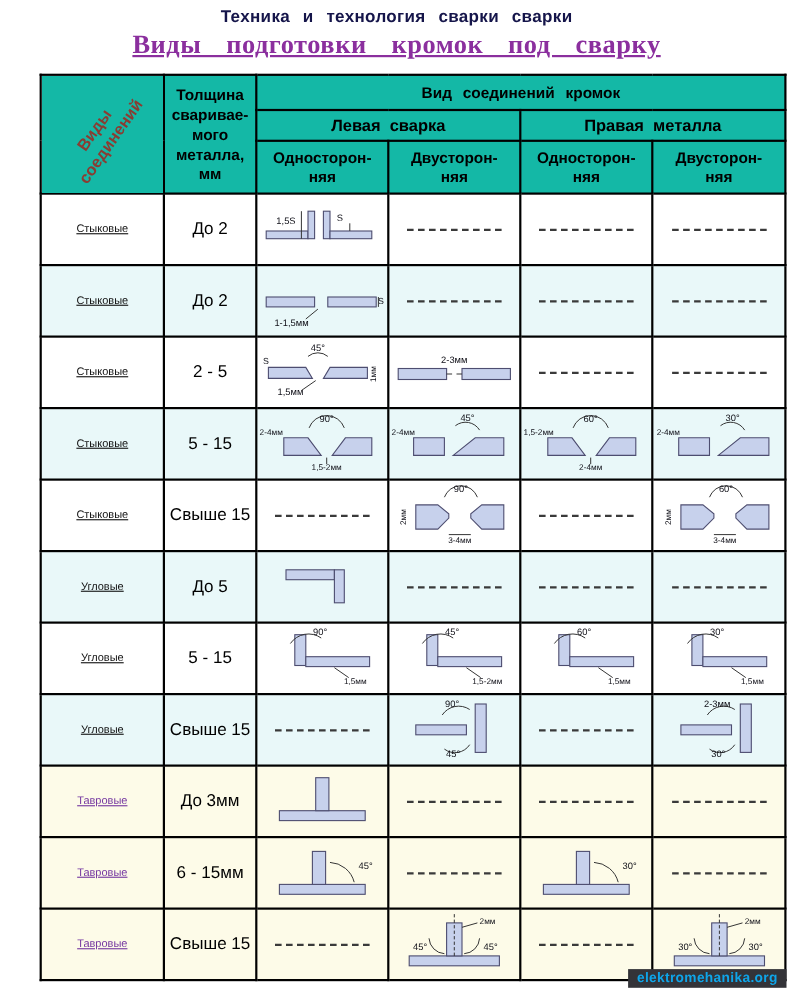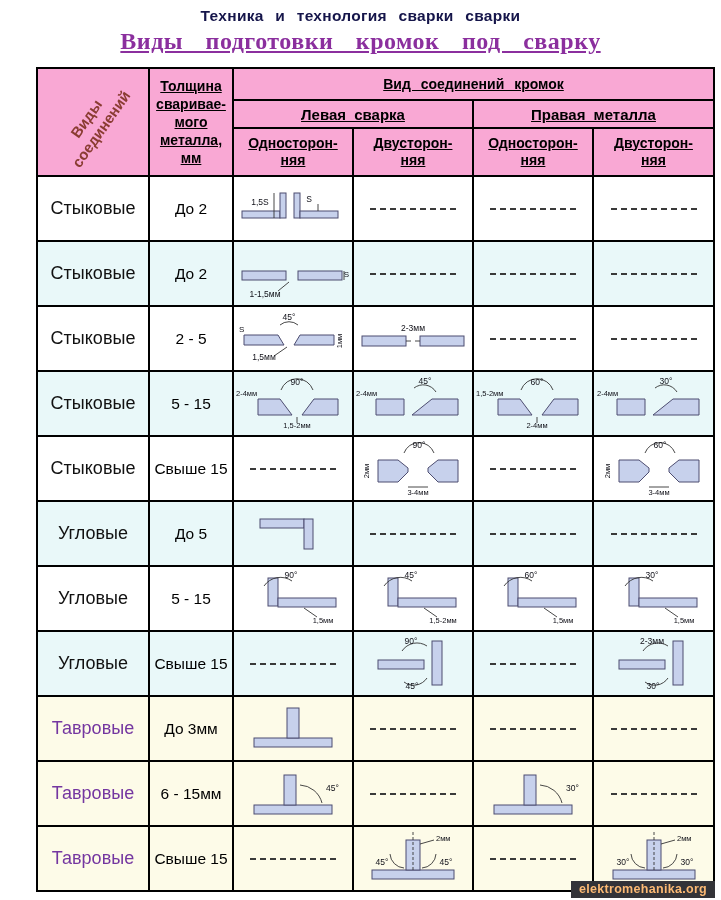--- a/index.html
+++ b/index.html
@@ -1,34 +1,34 @@
 <!DOCTYPE html>
 <html><head>
 <meta charset="utf-8">
 <style>
   html,body{margin:0;padding:0;}
   body{width:721px;height:900px;background:#ffffff;font-family:"Liberation Sans",sans-serif;position:relative;overflow:hidden;}
   .title{text-align:center;padding-top:7px;font-size:15.5px;font-weight:bold;color:#15154a;word-spacing:7px;letter-spacing:.3px;}
   .subtitle{text-align:center;margin-top:3px;font-family:"Liberation Serif",serif;font-size:24px;font-weight:bold;color:#8b2f9e;text-decoration:underline;word-spacing:16px;letter-spacing:.5px;}
   table.weld{border-collapse:collapse;table-layout:fixed;margin:12px 0 0 36px;width:677px;background:#fff;}
   .weld th,.weld td{border:2px solid #000;padding:0;text-align:center;vertical-align:middle;}
-  .weld th{font-size:14px;color:#000;background:#f9a8d4;text-decoration:underline;}
+  .weld th{font-size:14px;color:#000;background:#14b8a6;}
   .th-prep{height:30px;font-size:15px;word-spacing:6px;}
   .tr2 th{height:26px;font-size:15px;word-spacing:4px;}
   .th-sub{height:46px;font-size:13.5px;white-space:pre-line;line-height:1.25;}
   .th-thick{font-size:13.5px;white-space:pre-line;line-height:1.3;font-weight:bold;}
   .th-joint{position:relative;width:112px;}
   .rot{position:absolute;left:-14px;top:37px;width:140px;transform:rotate(-55deg);color:#8a3c32;font-size:15px;font-weight:bold;white-space:pre-line;line-height:1.2;text-align:center;}
   tbody tr{height:65px;}
-  td.joint{font-size:18px;}
+  td.joint{font-size:10px;text-decoration:underline;}
   td.thick{font-size:15.5px;}
   .dashes{width:86px;margin:0 auto;border-top:2px dashed #3a3a3a;height:0;}
   .plate{fill:#c7d1ec;stroke:#4d4d70;stroke-width:1;}
   svg.diag text{fill:#101018;font-family:"Liberation Sans",sans-serif;}
-  .watermark{position:absolute;right:6px;bottom:2px;background:#333338;color:#fdba74;font-size:12.5px;font-weight:bold;padding:1px 8px 2px;letter-spacing:.3px;}
+  .watermark{position:absolute;right:6px;bottom:2px;background:#333338;color:#0ea5e9;font-size:12.5px;font-weight:bold;padding:1px 8px 2px;letter-spacing:.3px;}
 </style>
 </head>
 <body>
 
 <div class="page">
   <div class="title">Техника и технология сварки сварки</div>
   <div class="subtitle">Виды подготовки кромок под сварку</div>
 
   <table class="weld">
     <colgroup>

